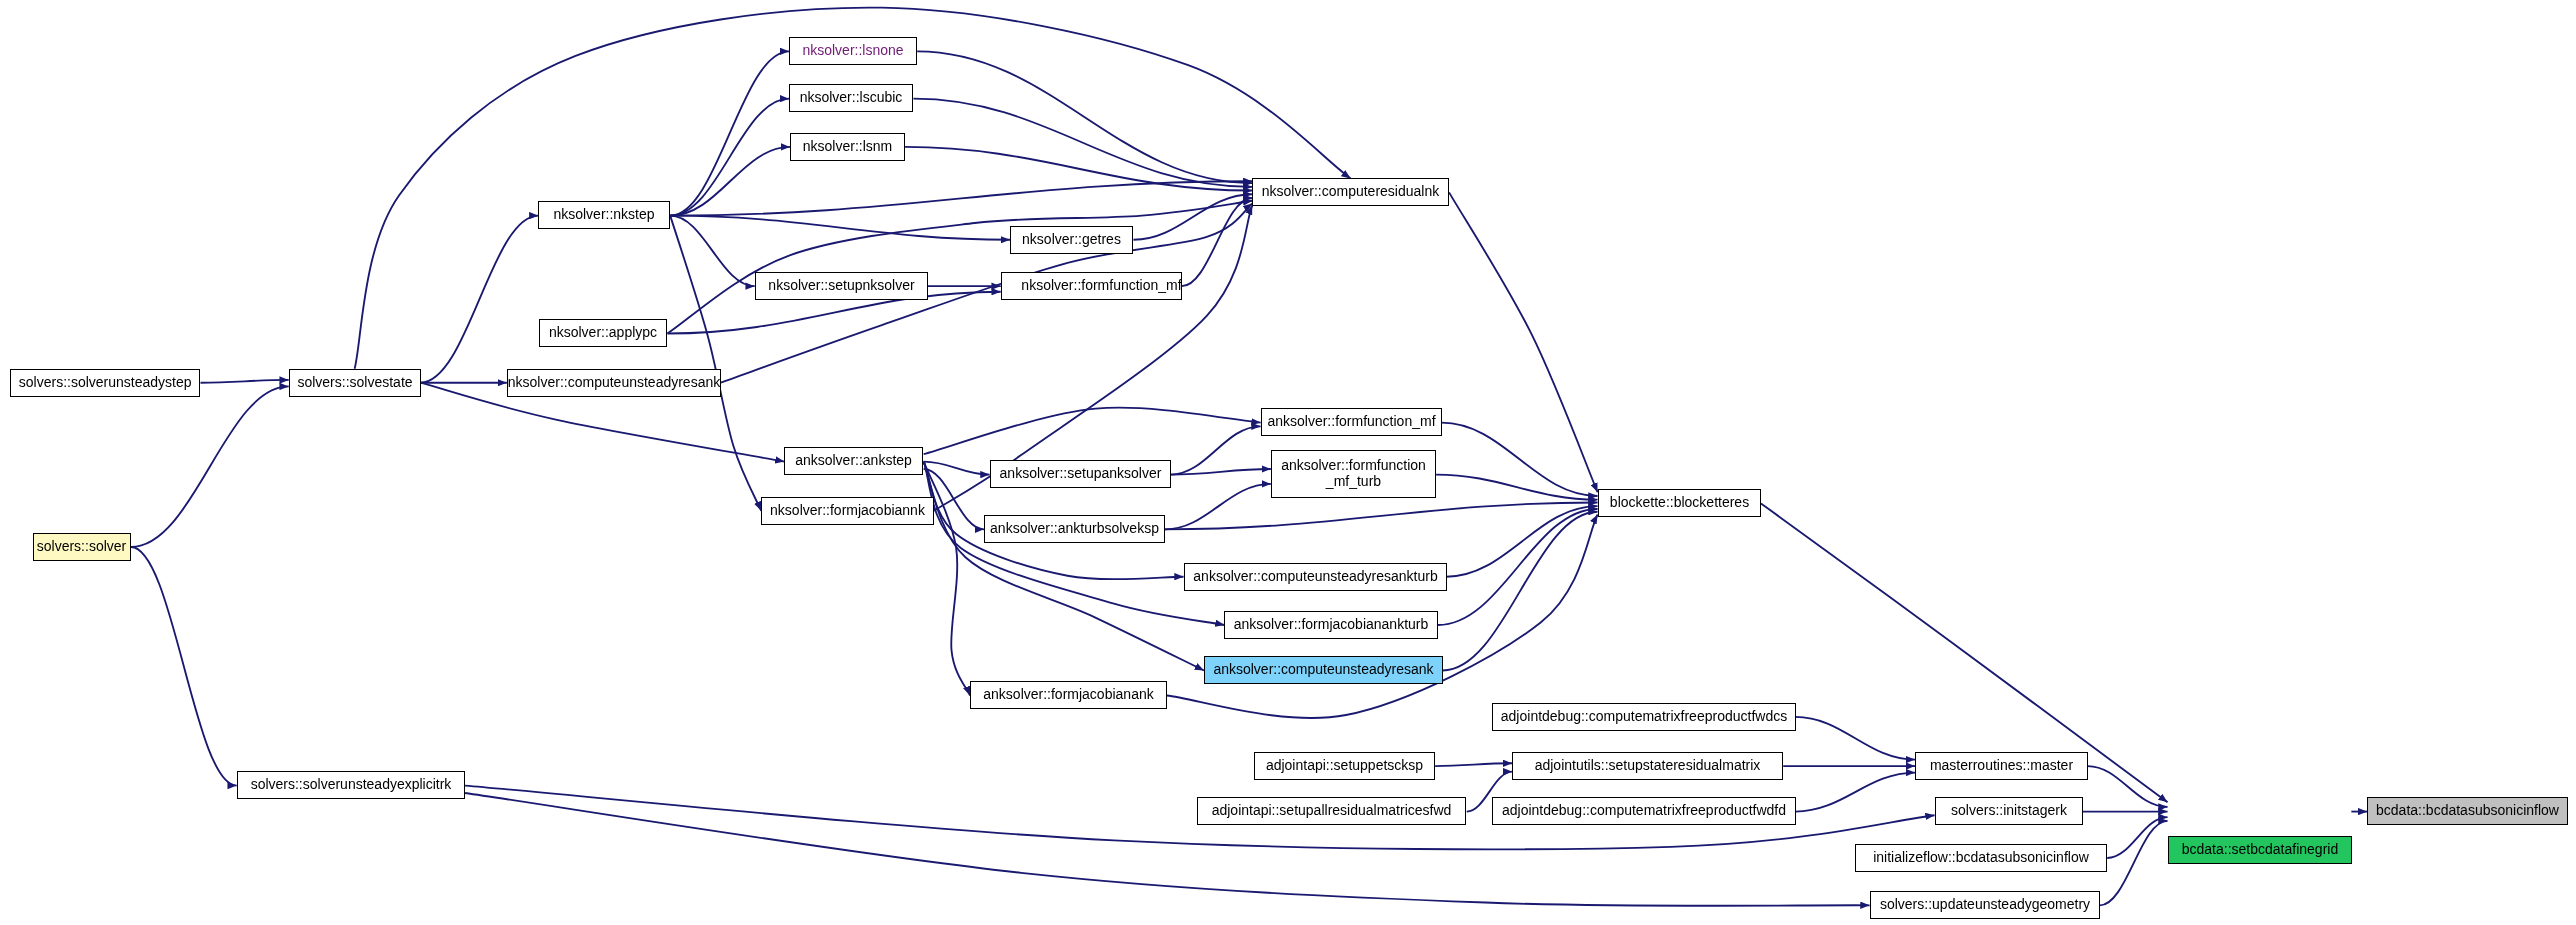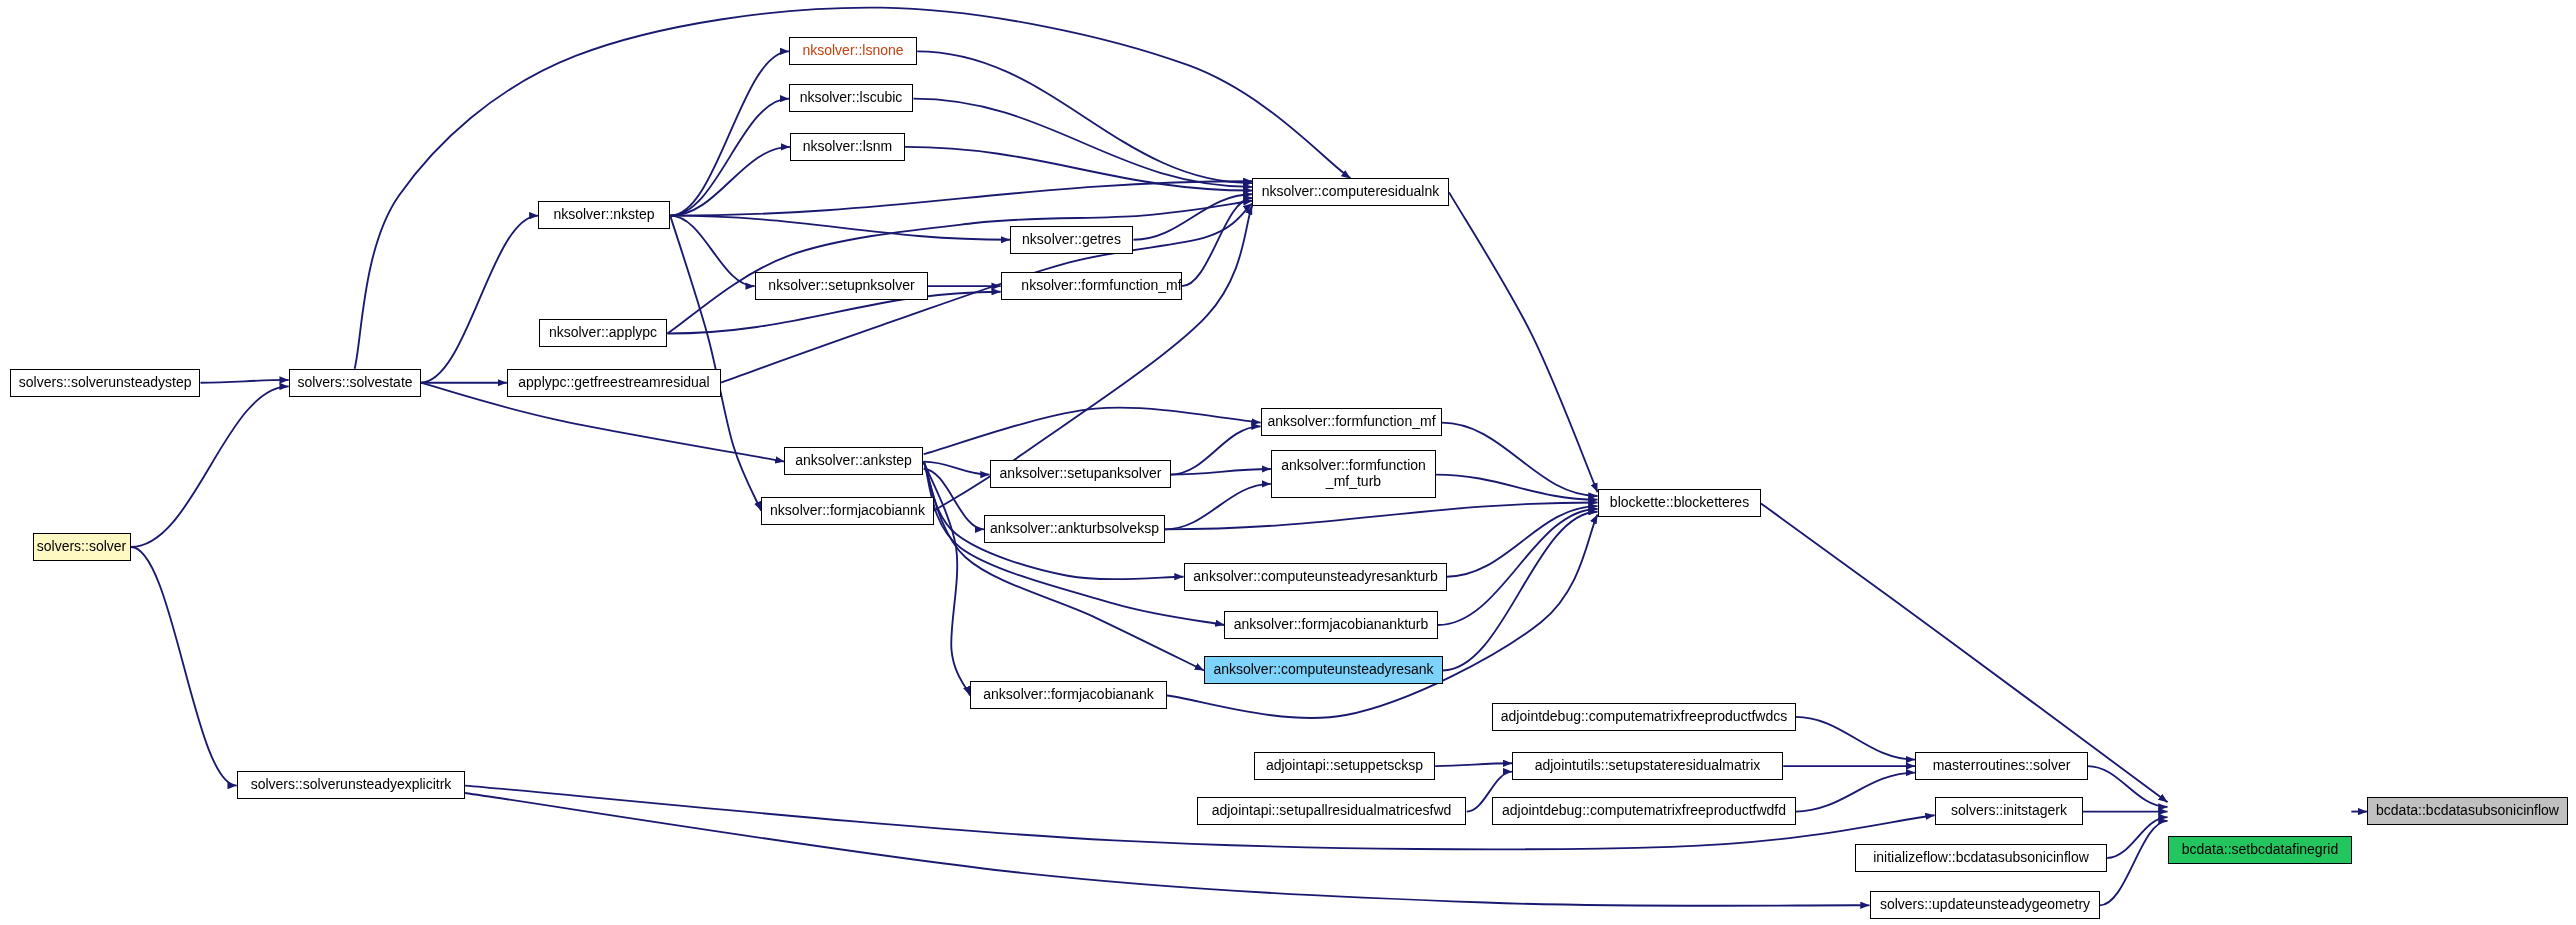--- a/index.html
+++ b/index.html
@@ -98,22 +98,22 @@
       <path d="M501,846 C617.5,855.8333333333334 983.5,894 1200,905 C1416.5,916 1652.6666666666667,916.5 1800,912 C1947.3333333333333,907.5 2036.6666666666667,883.6666666666666 2084,878" class="edge" stroke="#191970" marker-end="url(#arrow)"></path>
       <path d="M501,854 C600.8333333333334,868.3333333333334 916.8333333333334,920.3333333333334 1100,940 C1283.1666666666667,959.6666666666666 1447.6666666666667,966.1666666666666 1600,972 C1752.3333333333333,977.8333333333334 1945,974.5 2014,975" class="edge" stroke="#191970" marker-end="url(#arrow)"></path>
     </svg>
 
 <div class="node" style="left: 10.2px; top: 369px; width: 190px; height: 28px; background: rgb(255, 255, 255); border-color: rgb(0, 0, 0); color: rgb(0, 0, 0);">solvers::solverunsteadystep</div>
     <div class="node" style="left: 289px; top: 369px; width: 132px; height: 28px; background: rgb(255, 255, 255); border-color: rgb(0, 0, 0); color: rgb(0, 0, 0);">solvers::solvestate</div>
     <div class="node" style="left: 32.5px; top: 533px; width: 98px; height: 28px; background: #fef9c3; border-color: rgb(0, 0, 0); color: rgb(0, 0, 0);">solvers::solver</div>
     <div class="node" style="left: 237px; top: 771px; width: 228px; height: 28px; background: rgb(255, 255, 255); border-color: rgb(0, 0, 0); color: rgb(0, 0, 0);">solvers::solverunsteadyexplicitrk</div>
     <div class="node" style="left: 538px; top: 201px; width: 132px; height: 28px; background: rgb(255, 255, 255); border-color: rgb(0, 0, 0); color: rgb(0, 0, 0);">nksolver::nkstep</div>
     <div class="node" style="left: 539px; top: 319px; width: 128px; height: 28px; background: rgb(255, 255, 255); border-color: rgb(0, 0, 0); color: rgb(0, 0, 0);">nksolver::applypc</div>
-    <div class="node" style="left: 507px; top: 369px; width: 214px; height: 28px; background: rgb(255, 255, 255); border-color: rgb(0, 0, 0); color: rgb(0, 0, 0);">applypc::getfreestreamresidual</div>
-    <div class="node" style="left: 789px; top: 37px; width: 128px; height: 28px; background: rgb(255, 255, 255); border-color: rgb(0, 0, 0); color: #c2410c;">nksolver::lsnone</div>
+    <div class="node" style="left: 507px; top: 369px; width: 214px; height: 28px; background: rgb(255, 255, 255); border-color: rgb(0, 0, 0); color: rgb(0, 0, 0);">nksolver::computeunsteadyresank</div>
+    <div class="node" style="left: 789px; top: 37px; width: 128px; height: 28px; background: rgb(255, 255, 255); border-color: rgb(0, 0, 0); color: #701a75;">nksolver::lsnone</div>
     <div class="node" style="left: 789px; top: 84px; width: 124px; height: 28px; background: rgb(255, 255, 255); border-color: rgb(0, 0, 0); color: rgb(0, 0, 0);">nksolver::lscubic</div>
     <div class="node" style="left: 790px; top: 133px; width: 115px; height: 28px; background: rgb(255, 255, 255); border-color: rgb(0, 0, 0); color: rgb(0, 0, 0);">nksolver::lsnm</div>
     <div class="node" style="left: 755px; top: 272px; width: 173px; height: 28px; background: rgb(255, 255, 255); border-color: rgb(0, 0, 0); color: rgb(0, 0, 0);">nksolver::setupnksolver</div>
     <div class="node" style="left: 1010px; top: 226px; width: 123px; height: 28px; background: rgb(255, 255, 255); border-color: rgb(0, 0, 0); color: rgb(0, 0, 0);">nksolver::getres</div>
     <div class="node" style="left: 1001px; top: 272px; width: 181px; height: 28px; background: rgb(255, 255, 255); border-color: rgb(0, 0, 0); color: rgb(0, 0, 0); padding-left: 20px;">nksolver::formfunction_mf</div>
     <div class="node" style="left: 1252px; top: 178px; width: 197px; height: 28px; background: rgb(255, 255, 255); border-color: rgb(0, 0, 0); color: rgb(0, 0, 0);">nksolver::computeresidualnk</div>
     <div class="node" style="left: 784px; top: 447px; width: 139px; height: 28px; background: rgb(255, 255, 255); border-color: rgb(0, 0, 0); color: rgb(0, 0, 0);">anksolver::ankstep</div>
     <div class="node" style="left: 761px; top: 497px; width: 173px; height: 28px; background: rgb(255, 255, 255); border-color: rgb(0, 0, 0); color: rgb(0, 0, 0);">nksolver::formjacobiannk</div>
     <div class="node" style="left: 990px; top: 460px; width: 181px; height: 28px; background: rgb(255, 255, 255); border-color: rgb(0, 0, 0); color: rgb(0, 0, 0);">anksolver::setupanksolver</div>
     <div class="node" style="left: 984px; top: 515px; width: 181px; height: 28px; background: rgb(255, 255, 255); border-color: rgb(0, 0, 0); color: rgb(0, 0, 0);">anksolver::ankturbsolveksp</div>
@@ -123,20 +123,20 @@
     <div class="node" style="left: 1184px; top: 563px; width: 263px; height: 28px; background: rgb(255, 255, 255); border-color: rgb(0, 0, 0); color: rgb(0, 0, 0);">anksolver::computeunsteadyresankturb</div>
     <div class="node" style="left: 1224px; top: 611px; width: 214px; height: 28px; background: rgb(255, 255, 255); border-color: rgb(0, 0, 0); color: rgb(0, 0, 0);">anksolver::formjacobianankturb</div>
     <div class="node" style="left: 1204px; top: 656px; width: 239px; height: 28px; background: #7dd3fc; border-color: rgb(0, 0, 0); color: rgb(0, 0, 0);">anksolver::computeunsteadyresank</div>
     <div class="node" style="left: 970px; top: 681px; width: 197px; height: 28px; background: rgb(255, 255, 255); border-color: rgb(0, 0, 0); color: rgb(0, 0, 0);">anksolver::formjacobianank</div>
     <div class="node" style="left: 1598px; top: 489px; width: 163px; height: 28px; background: rgb(255, 255, 255); border-color: rgb(0, 0, 0); color: rgb(0, 0, 0);">blockette::blocketteres</div>
     <div class="node" style="left: 1492px; top: 703px; width: 304px; height: 28px; background: rgb(255, 255, 255); border-color: rgb(0, 0, 0); color: rgb(0, 0, 0);">adjointdebug::computematrixfreeproductfwdcs</div>
     <div class="node" style="left: 1254px; top: 752px; width: 181px; height: 28px; background: rgb(255, 255, 255); border-color: rgb(0, 0, 0); color: rgb(0, 0, 0);">adjointapi::setuppetscksp</div>
     <div class="node" style="left: 1512px; top: 752px; width: 271px; height: 28px; background: rgb(255, 255, 255); border-color: rgb(0, 0, 0); color: rgb(0, 0, 0);">adjointutils::setupstateresidualmatrix</div>
     <div class="node" style="left: 1197px; top: 797px; width: 269px; height: 28px; background: rgb(255, 255, 255); border-color: rgb(0, 0, 0); color: rgb(0, 0, 0);">adjointapi::setupallresidualmatricesfwd</div>
     <div class="node" style="left: 1492px; top: 797px; width: 304px; height: 28px; background: rgb(255, 255, 255); border-color: rgb(0, 0, 0); color: rgb(0, 0, 0);">adjointdebug::computematrixfreeproductfwdfd</div>
-    <div class="node" style="left: 1915px; top: 752px; width: 173px; height: 28px; background: rgb(255, 255, 255); border-color: rgb(0, 0, 0); color: rgb(0, 0, 0);">masterroutines::solver</div>
+    <div class="node" style="left: 1915px; top: 752px; width: 173px; height: 28px; background: rgb(255, 255, 255); border-color: rgb(0, 0, 0); color: rgb(0, 0, 0);">masterroutines::master</div>
     <div class="node" style="left: 1935px; top: 797px; width: 148px; height: 28px; background: rgb(255, 255, 255); border-color: rgb(0, 0, 0); color: rgb(0, 0, 0);">solvers::initstagerk</div>
     <div class="node" style="left: 1855px; top: 844px; width: 252px; height: 28px; background: rgb(255, 255, 255); border-color: rgb(0, 0, 0); color: rgb(0, 0, 0);">initializeflow::bcdatasubsonicinflow</div>
     <div class="node" style="left: 1870px; top: 891px; width: 230px; height: 28px; background: rgb(255, 255, 255); border-color: rgb(0, 0, 0); color: rgb(0, 0, 0);">solvers::updateunsteadygeometry</div>
     <div class="node" style="left: 2168px; top: 797px; width: 184px; height: 28px; background: #22c55e; border-color: rgb(0, 0, 0); color: rgb(0, 0, 0); margin-top: 39px;">bcdata::setbcdatafinegrid</div>
     <div class="node node-highlight" style="left: 2367px; top: 797px; width: 201px; height: 28px; background: rgb(192, 192, 192); border-color: rgb(0, 0, 0); color: rgb(0, 0, 0);">bcdata::bcdatasubsonicinflow</div>
   </div>
 
 
 </body></html>

